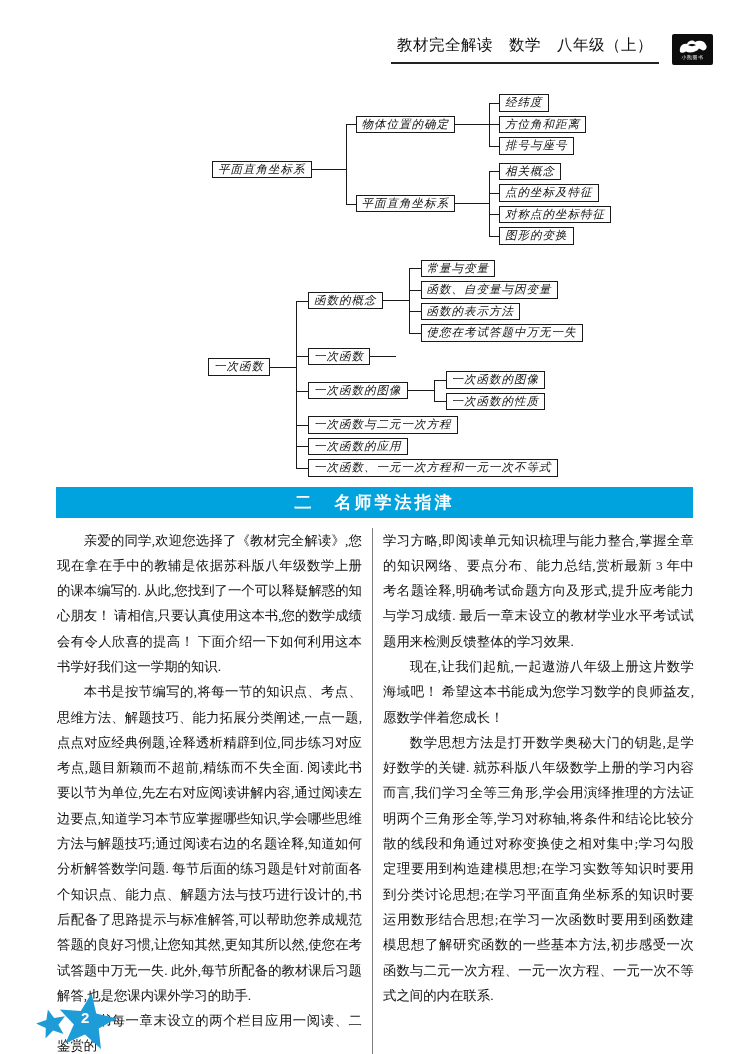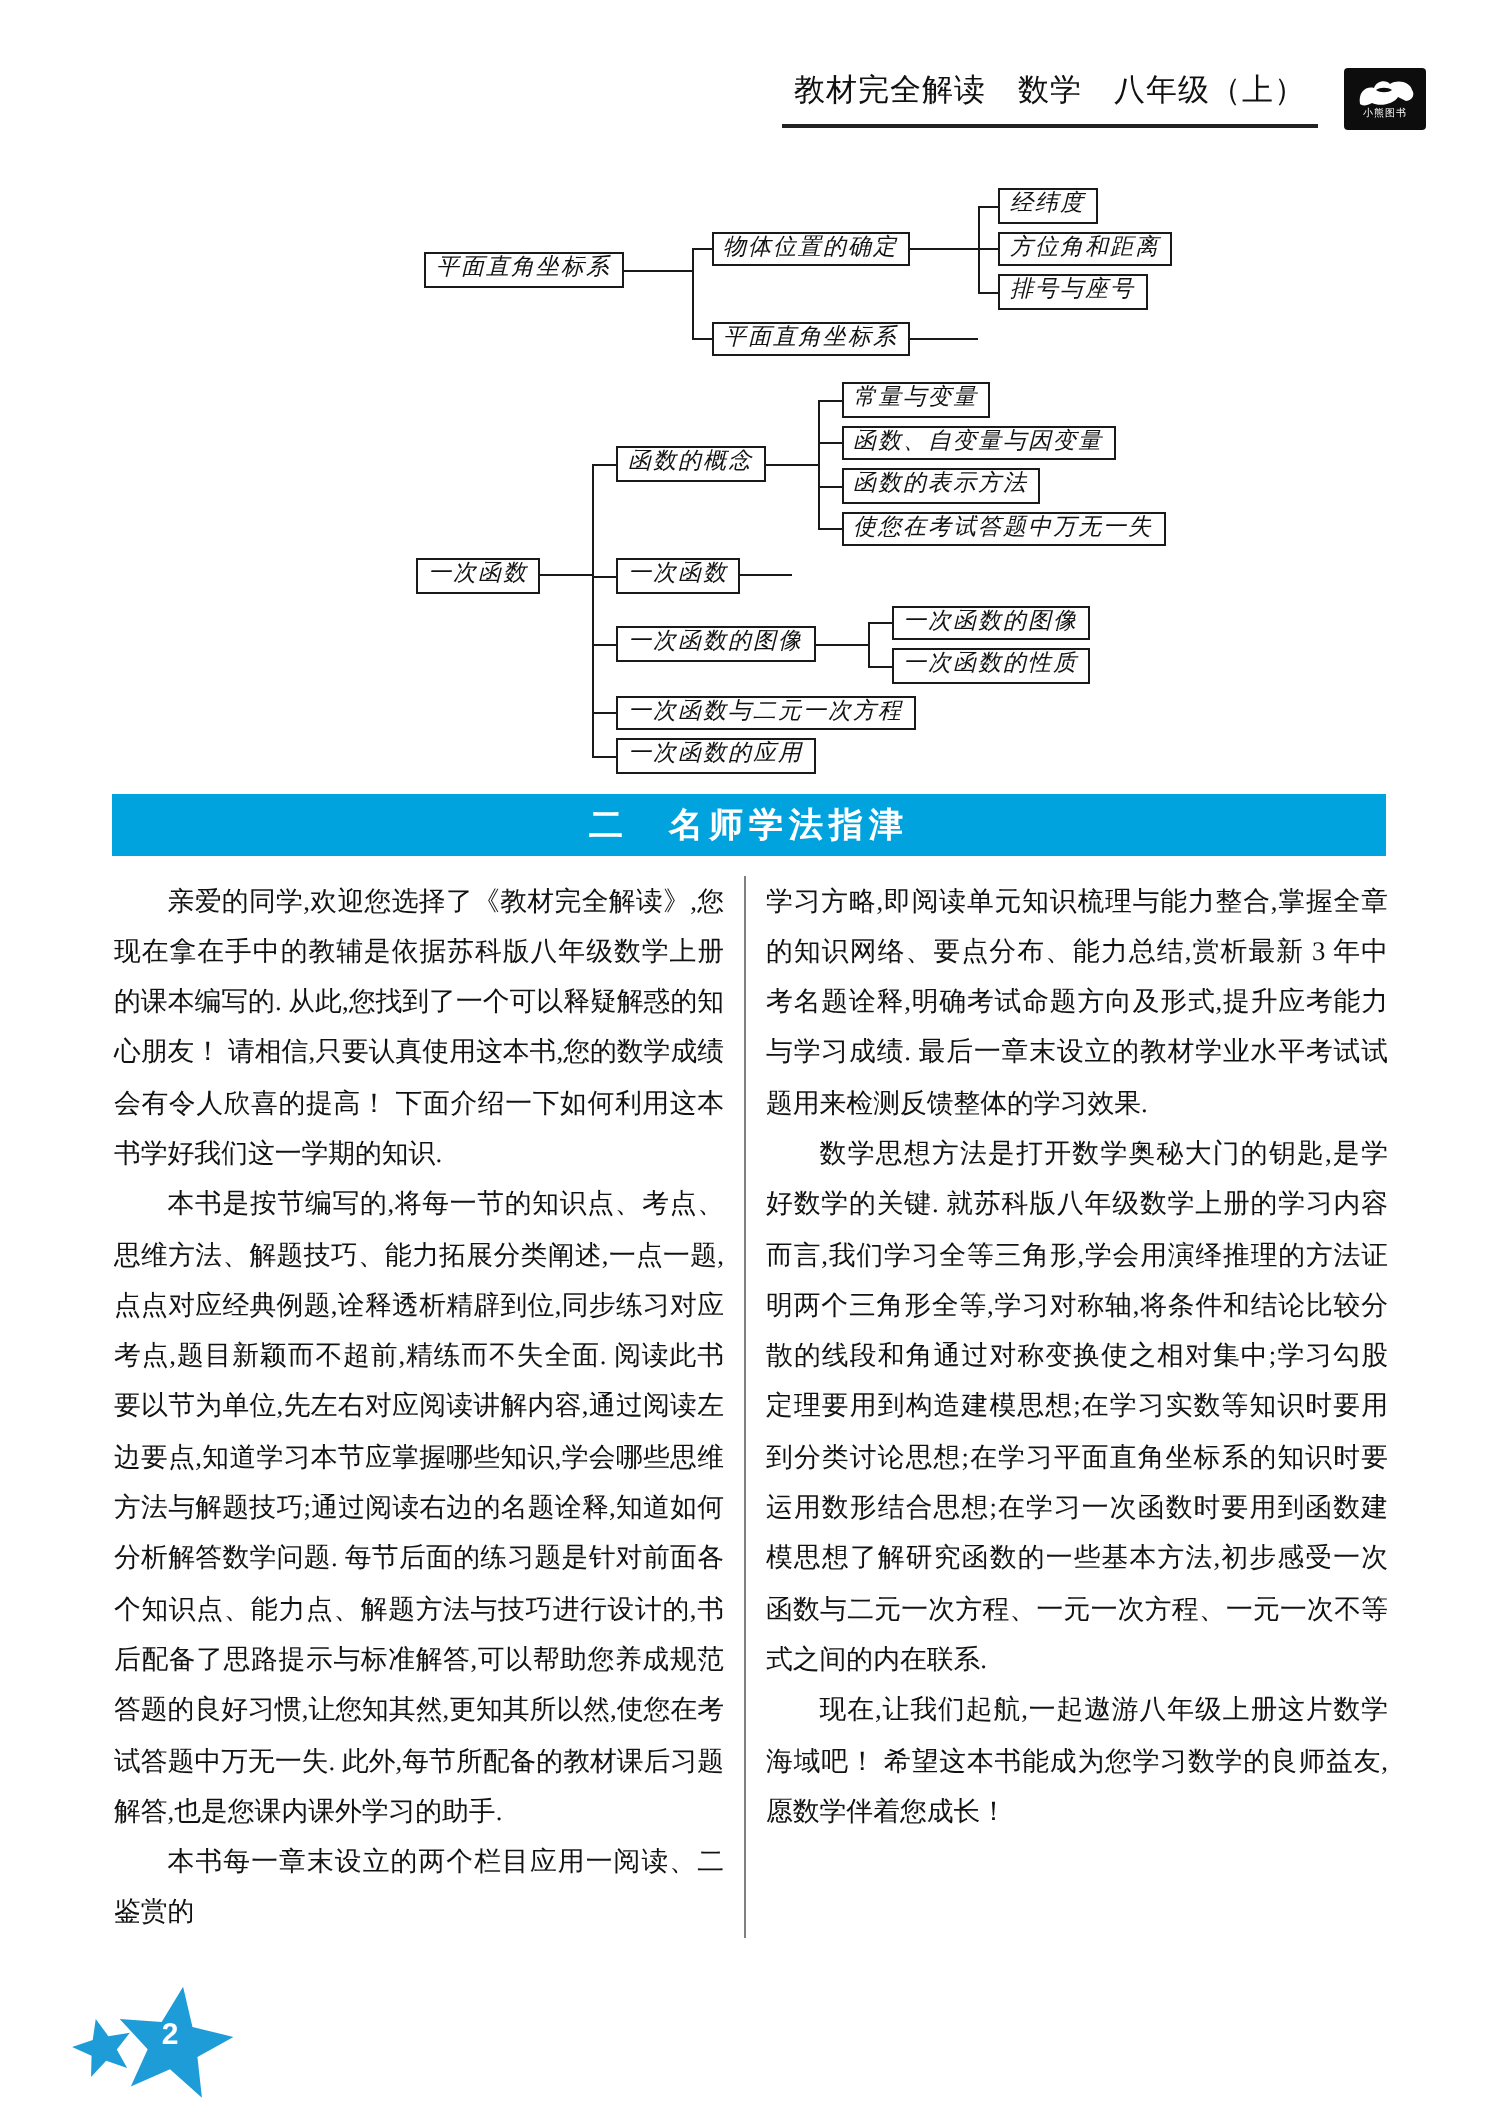--- a/index.html
+++ b/index.html
@@ -93,20 +93,34 @@
               <div class="krow">
                   <div class="tnode">排号与座号</div>
                 </div>
             </div>
           </div>
         </div>
         <div class="krow">
           <div class="tree">
             <div class="tnode">平面直角坐标系</div>
             <div class="stub"></div>
+            <div class="kids">
+              <div class="krow">
+                  <div class="tnode">相关概念</div>
+                </div>
+              <div class="krow">
+                  <div class="tnode">点的坐标及特征</div>
+                </div>
+              <div class="krow">
+                  <div class="tnode">对称点的坐标特征</div>
+                </div>
+              <div class="krow">
+                  <div class="tnode">图形的变换</div>
+                </div>
+            </div>
           </div>
         </div>
       </div>
     </div>
 
     <div class="tree t2 tree-block2">
       <div class="tnode">一次函数</div>
       <div class="stub"></div>
       <div class="kids">
         <div class="krow">
@@ -147,39 +161,42 @@
                   <div class="tnode">一次函数的性质</div>
                 </div>
             </div>
           </div>
         </div>
         <div class="krow">
             <div class="tnode">一次函数与二元一次方程</div>
           </div>
         <div class="krow">
             <div class="tnode">一次函数的应用</div>
+          </div>
+        <div class="krow">
+            <div class="tnode">一次函数、一元一次方程和一元一次不等式</div>
           </div>
       </div>
     </div>
   </div>
 
   <div class="banner">
     <span class="banner-title">二　名师学法指津</span>
   </div>
 
   <div class="article">
     <div class="col col-left">
       <p>亲爱的同学,欢迎您选择了《教材完全解读》,您现在拿在手中的教辅是依据苏科版八年级数学上册的课本编写的. 从此,您找到了一个可以释疑解惑的知心朋友！ 请相信,只要认真使用这本书,您的数学成绩会有令人欣喜的提高！ 下面介绍一下如何利用这本书学好我们这一学期的知识.</p>
       <p>本书是按节编写的,将每一节的知识点、考点、思维方法、解题技巧、能力拓展分类阐述,一点一题,点点对应经典例题,诠释透析精辟到位,同步练习对应考点,题目新颖而不超前,精练而不失全面. 阅读此书要以节为单位,先左右对应阅读讲解内容,通过阅读左边要点,知道学习本节应掌握哪些知识,学会哪些思维方法与解题技巧;通过阅读右边的名题诠释,知道如何分析解答数学问题. 每节后面的练习题是针对前面各个知识点、能力点、解题方法与技巧进行设计的,书后配备了思路提示与标准解答,可以帮助您养成规范答题的良好习惯,让您知其然,更知其所以然,使您在考试答题中万无一失. 此外,每节所配备的教材课后习题解答,也是您课内课外学习的助手.</p>
       <p>本书每一章末设立的两个栏目应用一阅读、二鉴赏的</p>
     </div>
     <div class="col col-right">
       <p class="noindent">学习方略,即阅读单元知识梳理与能力整合,掌握全章的知识网络、要点分布、能力总结,赏析最新 3 年中考名题诠释,明确考试命题方向及形式,提升应考能力与学习成绩. 最后一章末设立的教材学业水平考试试题用来检测反馈整体的学习效果.</p>
+      <p>现在,让我们起航,一起遨游八年级上册这片数学海域吧！ 希望这本书能成为您学习数学的良师益友,愿数学伴着您成长！</p>
       <p>数学思想方法是打开数学奥秘大门的钥匙,是学好数学的关键. 就苏科版八年级数学上册的学习内容而言,我们学习全等三角形,学会用演绎推理的方法证明两个三角形全等,学习对称轴,将条件和结论比较分散的线段和角通过对称变换使之相对集中;学习勾股定理要用到构造建模思想;在学习实数等知识时要用到分类讨论思想;在学习平面直角坐标系的知识时要运用数形结合思想;在学习一次函数时要用到函数建模思想了解研究函数的一些基本方法,初步感受一次函数与二元一次方程、一元一次方程、一元一次不等式之间的内在联系.</p>
-      <p>现在,让我们起航,一起遨游八年级上册这片数学海域吧！ 希望这本书能成为您学习数学的良师益友,愿数学伴着您成长！</p>
     </div>
   </div>
 
   <div class="star star-small"></div>
   <div class="star star-big">
     <span class="page-num">2</span>
   </div>
 
 </div>
 

